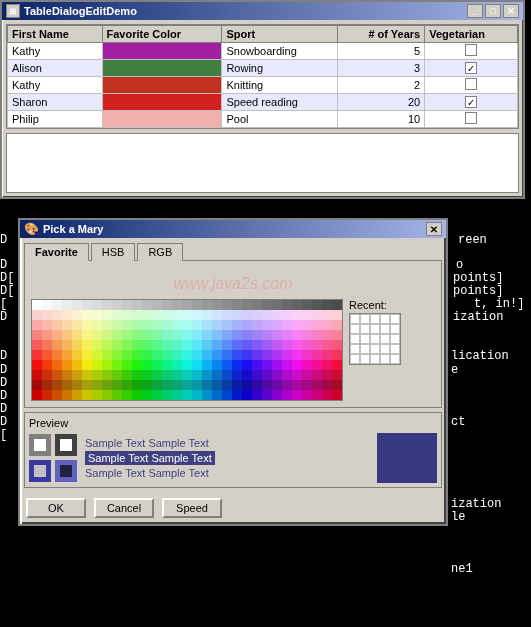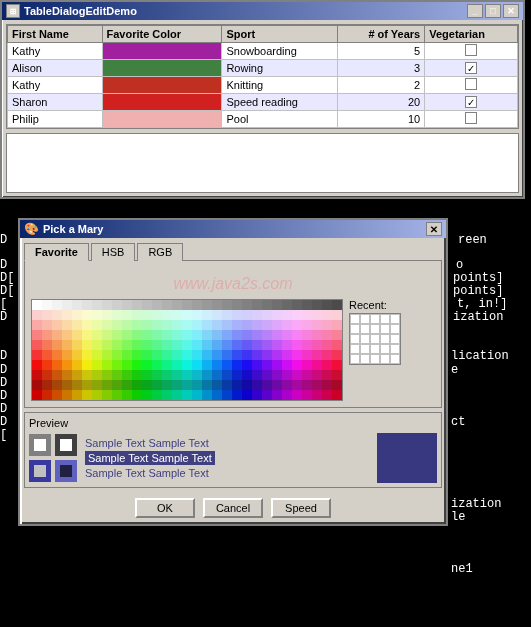--- a/index.html
+++ b/index.html
@@ -160,21 +160,21 @@
     .preview-icon-inner { width: 12px; height: 12px; background: white; }
     .preview-icon-outer-dark { width: 22px; height: 22px; background: #404040; display: flex; align-items: center; justify-content: center; }
 
     .preview-texts { display: flex; flex-direction: column; gap: 2px; }
     .preview-text-normal { font-size: 11px; color: #404080; }
     .preview-text-selected { font-size: 11px; color: white; background: #404080; padding: 1px 3px; }
 
     .preview-color-box { width: 60px; height: 50px; background: #383880; margin-left: auto; }
 
     
-    .dialog-buttons { display: flex; justify-content: center; gap: 8px; padding: 6px; }
+    .dialog-buttons { display: flex; gap: 8px; padding: 6px; }
     .dialog-btn {
       min-width: 60px; padding: 2px 8px;
       background: #d4d0c8;
       border: 2px solid;
       border-color: #fff #808080 #808080 #fff;
       font-size: 11px;
       cursor: pointer;
     }
 
     
@@ -187,21 +187,21 @@
   </style>
 </head>
 <body>
 
 <div style="position:absolute;top:0;left:0;width:531px;height:627px;background:#000;"></div>
 
 <div class="bg-text" style="top:233px;left:458px;">reen</div>
 <div class="bg-text" style="top:258px;left:456px;">o</div>
 <div class="bg-text" style="top:271px;left:453px;">points]</div>
 <div class="bg-text" style="top:284px;left:453px;">points]</div>
-<div class="bg-text" style="top:297px;left:457px;">t, in!]</div>
+<div class="bg-text" style="top:297px;left:474px;">t, in!]</div>
 <div class="bg-text" style="top:310px;left:453px;">ization</div>
 <div class="bg-text" style="top:349px;left:451px;">lication</div>
 <div class="bg-text" style="top:363px;left:451px;">e</div>
 <div class="bg-text" style="top:415px;left:451px;">ct</div>
 <div class="bg-text" style="top:497px;left:451px;">ization</div>
 <div class="bg-text" style="top:510px;left:451px;">le</div>
 <div class="bg-text" style="top:562px;left:451px;">ne1</div>
 
 <div class="bg-text" style="top:233px;left:0px;">D</div>
 <div class="bg-text" style="top:258px;left:0px;">D</div>

